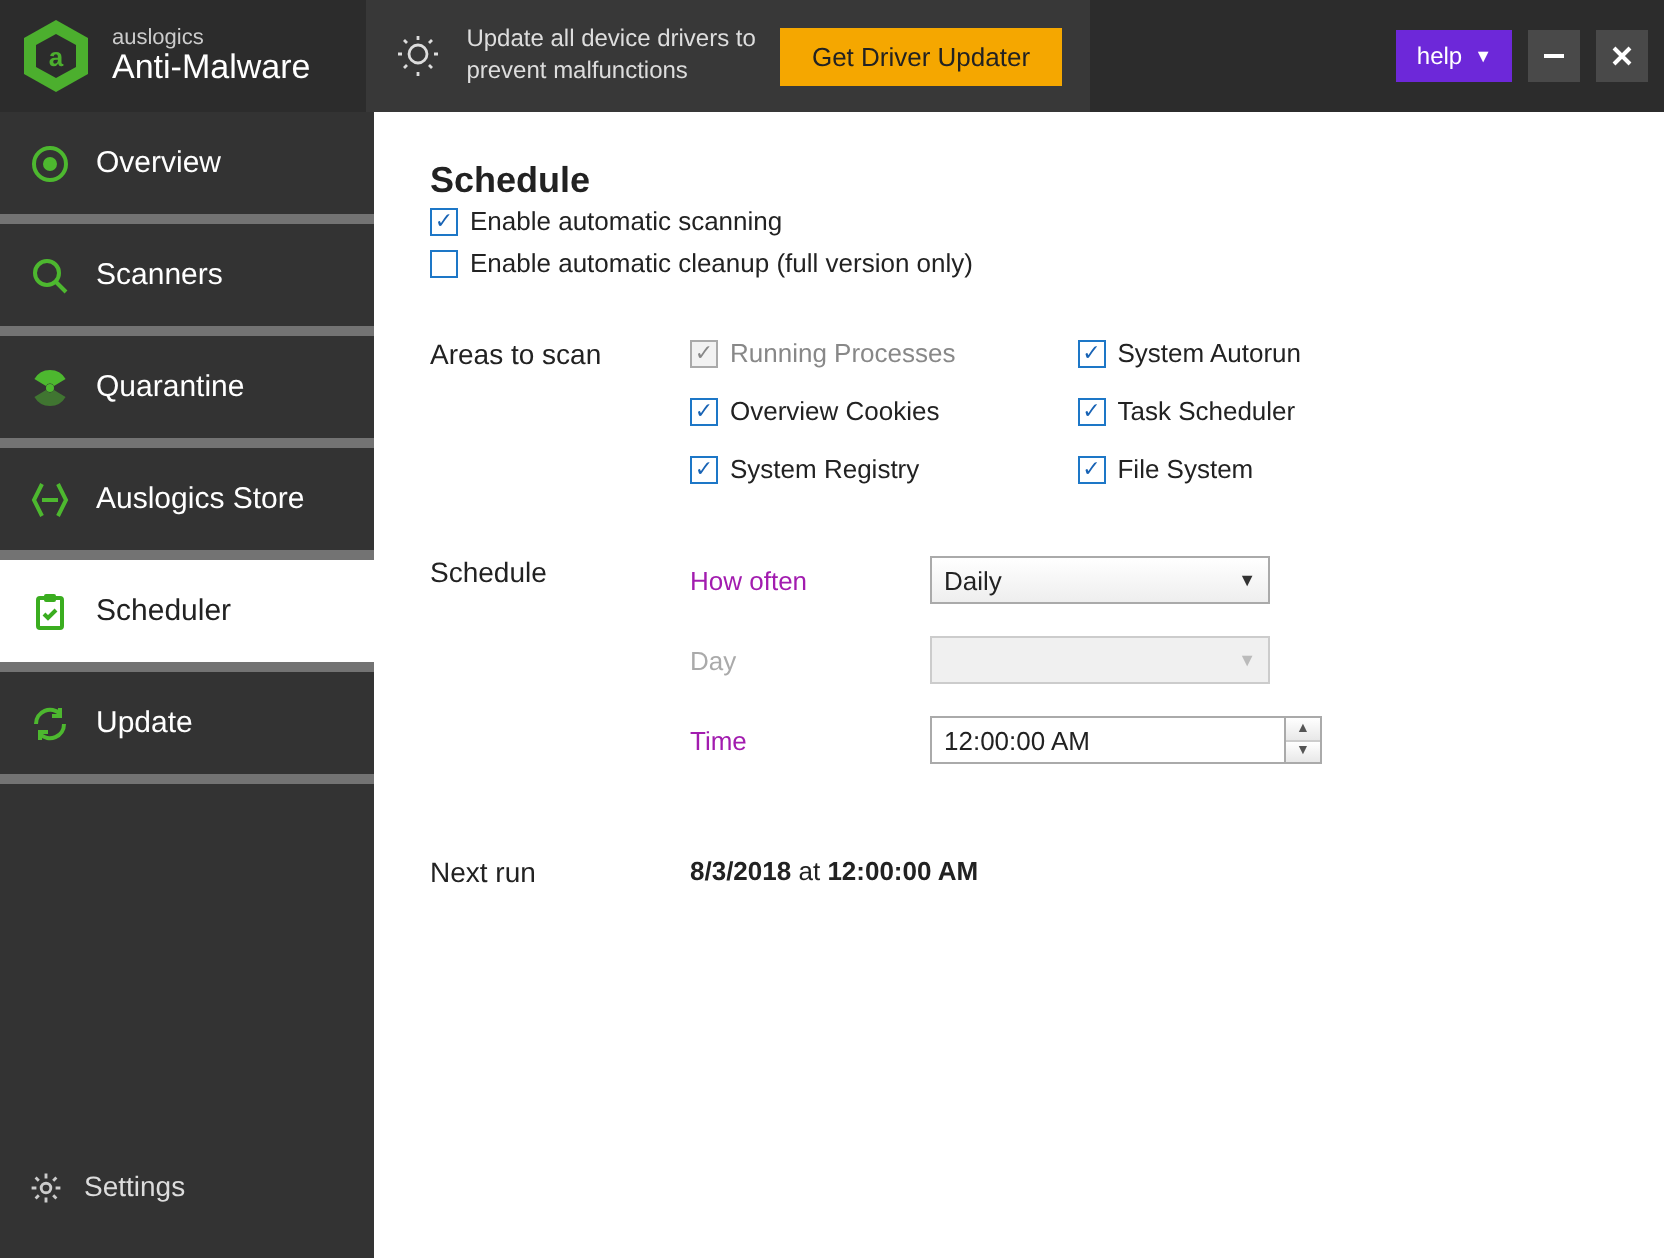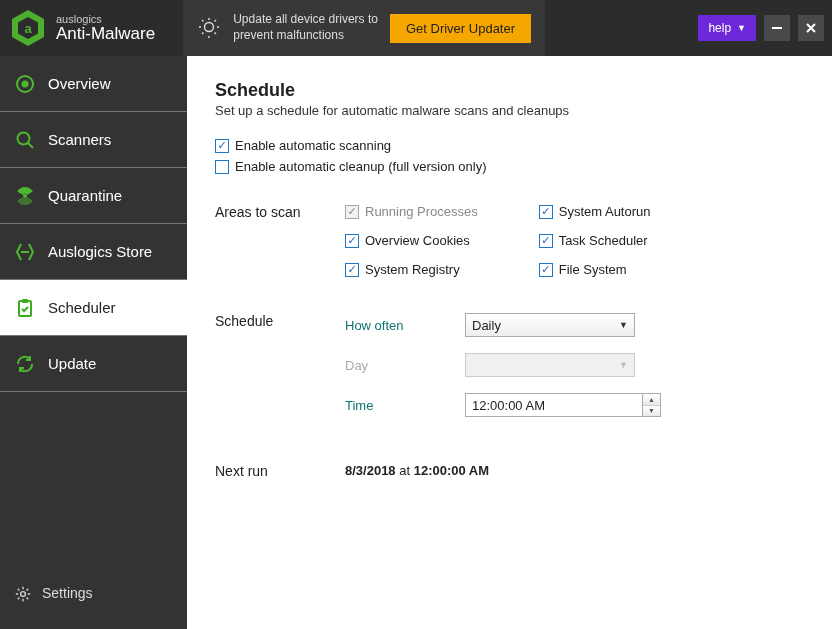--- a/index.html
+++ b/index.html
@@ -14,40 +14,40 @@
   .title-text .name { font-size: 17px; color:#fff; }
   .promo { margin-left: 28px; height: 56px; background:#383838; display:flex; align-items:center; padding: 0 14px; gap:12px; }
   .promo .txt { font-size: 12px; color:#ddd; line-height:1.3; }
   .promo .btn { background:#f5a700; color:#222; font-size:13px; padding:7px 16px; border:none; cursor:pointer; }
   .tb-right { margin-left:auto; display:flex; align-items:center; gap:8px; padding-right:8px; }
   .help-btn { background:#6d28d9; color:#fff; border:none; height:26px; padding:4px 10px; font-size:12px; display:flex; align-items:center; gap:6px; cursor:pointer; }
   .help-btn .arrow { font-size:9px; }
   .winbtn { width:26px;height:26px;background:#494949;color:#fff;display:flex;align-items:center;justify-content:center;cursor:pointer;font-size:14px;font-weight:bold; }
   .body { flex:1; display:flex; min-height:0; }
   .sidebar { width:187px; background:#333; display:flex; flex-direction:column; }
-  .nav-item { height:56px; border-bottom:1px solid #737373; display:flex; align-items:center; gap:12px; padding-left:14px; color:#fff; font-size:15px; cursor:pointer; }
+  .nav-item { height:56px; border-bottom:5px solid #737373; display:flex; align-items:center; gap:12px; padding-left:14px; color:#fff; font-size:15px; cursor:pointer; }
   .nav-item .ic { width:22px; height:22px; display:flex; align-items:center; justify-content:center; color:#4db82f; }
   .nav-item.active { background:#fff; color:#222; }
   .nav-item.active .ic { color:#3aad1f; }
   .sidebar-foot { margin-top:auto; height:44px; display:flex; align-items:flex-start; gap:10px; padding-left:14px; color:#ddd; font-size:14px; cursor:pointer; }
   .sidebar-foot .ic { color:#ccc; width:18px;height:18px;display:flex;align-items:center;justify-content:center; }
   .content { flex:1; padding: 24px 28px; color:#222; overflow:auto; }
   .content h1 { font-size:18px; font-weight:bold; margin-bottom:2px; }
   .content .sub { font-size:13px; color:#333; margin-bottom:20px; }
   .chk-row { display:flex; align-items:center; gap:6px; font-size:13px; margin-bottom:6px; }
   .chk { width:14px;height:14px;border:1px solid #1d77c7; display:inline-flex;align-items:center;justify-content:center;font-size:11px;color:#1863b5;background:#fff; cursor:pointer; }
   .chk.checked::before { content:"✓"; }
   .chk.disabled { border-color:#aaa; color:#888; background:#f2f2f2; cursor:default; }
   .section-row { display:flex; margin-top:30px; }
   .section-label { width:130px; font-size:14px; font-weight:normal; }
   .fields { flex:1; }
   .areas-cols { display:flex; gap: 61px; }
   .areas-col { display:flex; flex-direction:column; gap:8px; }
   .form-row { display:flex; align-items:center; margin-bottom:16px; }
-  .form-row .lbl { width:120px; font-size:13px; color:#0f766e; }
+  .form-row .lbl { width:120px; font-size:13px; color:#a21caf; }
   .form-row.disabled .lbl { color:#aaa; }
   .select { width:170px; height:24px; border:1px solid #aaa; background:linear-gradient(#fff,#eee); font-size:13px; padding:0 6px; display:flex; align-items:center; justify-content:space-between; cursor:pointer; }
   .select.disabled { background:#f0f0f0; color:#aaa; border-color:#ccc; cursor:default; }
   .select .arrow { font-size:9px; color:#333; }
   .select.disabled .arrow { color:#bbb; }
   .time-wrap { display:flex; }
   .time-in { width:178px; height:24px; border:1px solid #aaa; font-size:13px; padding:0 6px; display:flex; align-items:center; }
   .spin { width:18px; display:flex; flex-direction:column; border:1px solid #aaa; border-left:none; }
   .spin div { flex:1; display:flex; align-items:center; justify-content:center; font-size:7px; background:linear-gradient(#fff,#e8e8e8); cursor:pointer; color:#555; }
   .spin div:first-child { border-bottom:1px solid #ccc; }
@@ -162,21 +162,20 @@
               <circle cx="10" cy="10" r="3"></circle>
               <path d="M10 1v3M10 16v3M1 10h3M16 10h3M3.5 3.5l2 2M14.5 14.5l2 2M16.5 3.5l-2 2M5.5 14.5l-2 2"></path>
             </svg>
         </span>
         <span>Settings</span>
       </div>
     </div>
 
     <div class="content">
       <h1>Schedule</h1>
-      <div class="sub">Set up a schedule for automatic malware scans and cleanups</div>
 
       <div class="chk-row">
         <span class="chk checked"></span>
         <span>Enable automatic scanning</span>
       </div>
       <div class="chk-row">
         <span class="chk"></span>
         <span>Enable automatic cleanup (full version only)</span>
       </div>
 

